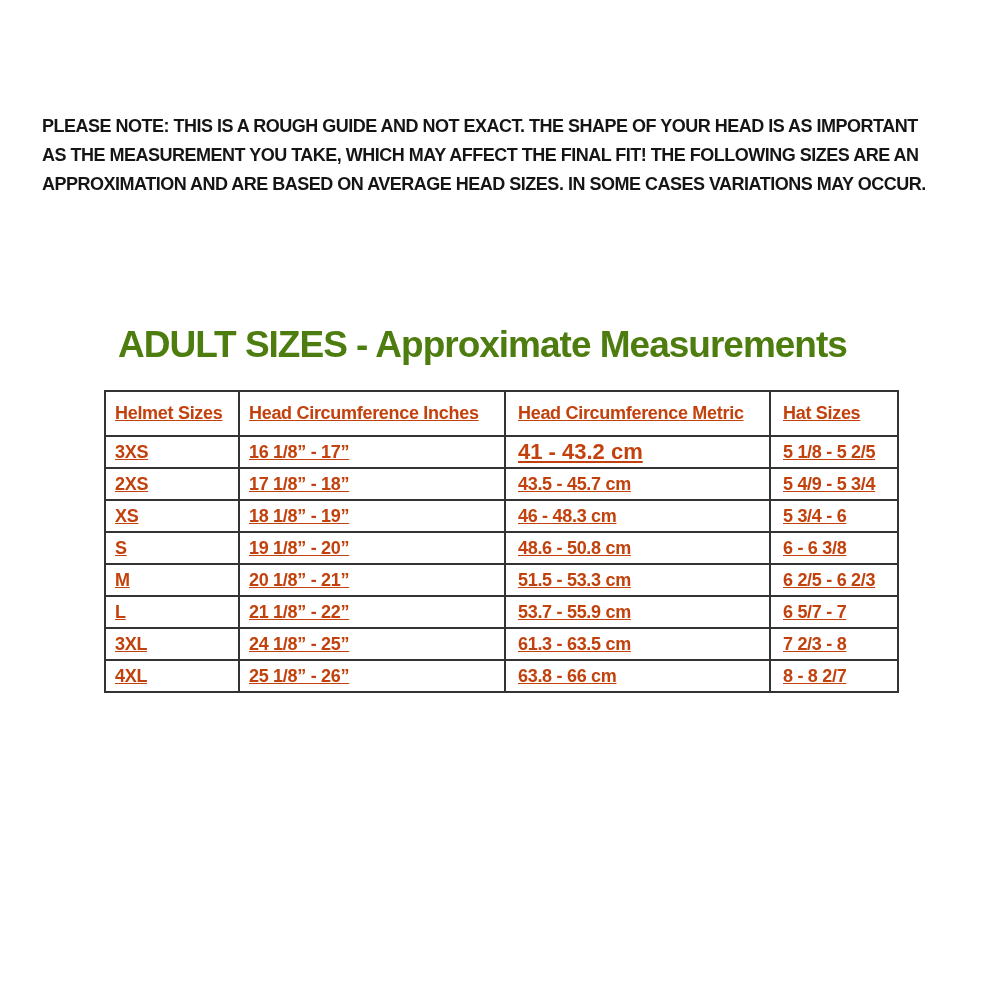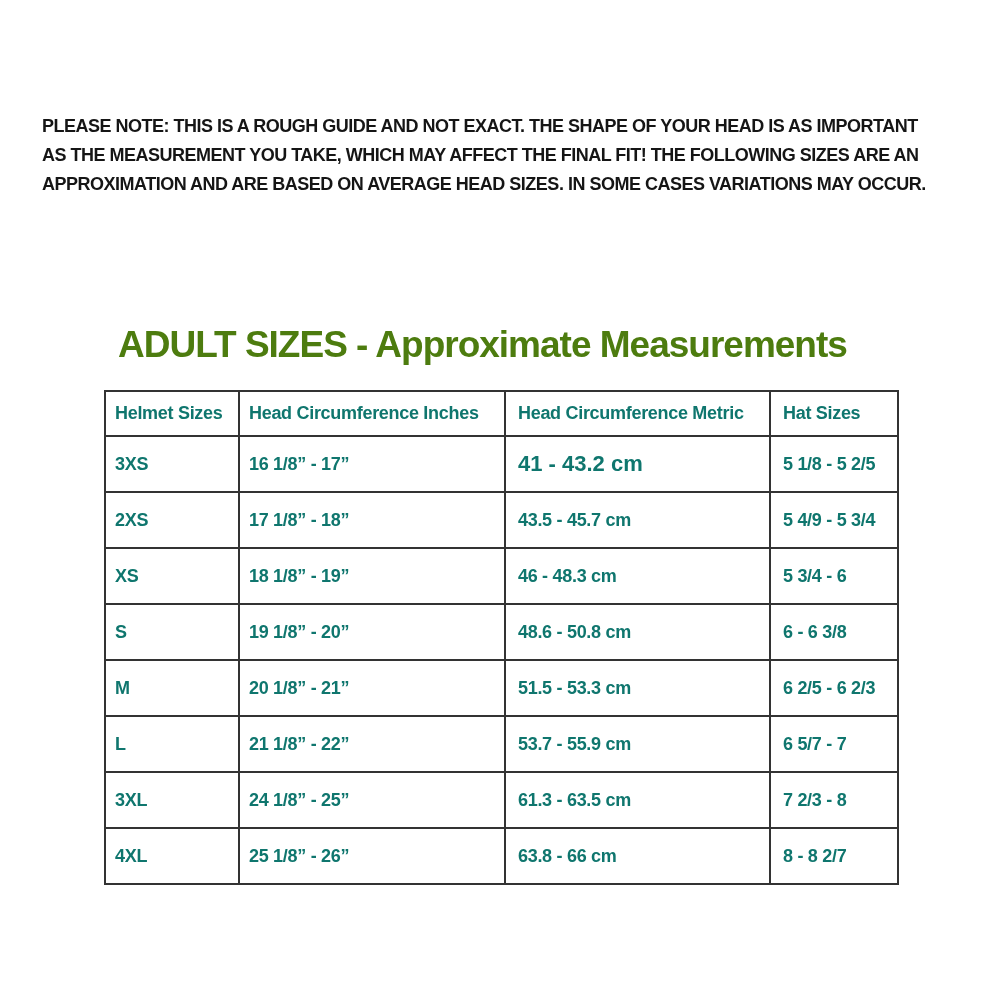--- a/index.html
+++ b/index.html
@@ -44,33 +44,34 @@
   table.size-chart {
     position: absolute;
     left: 104px;
     top: 390px;
     width: 793px;
     border-collapse: collapse;
     table-layout: fixed;
     font-size: 18px;
     font-weight: 700;
     letter-spacing: -0.3px;
-    color: #0f766e;
+    color: #c2410c;
+    text-decoration: underline;
   }
   table.size-chart th,
   table.size-chart td {
     border: 2px solid #333333;
     text-align: left;
     vertical-align: middle;
     padding: 0 4px 0 9px;
     white-space: nowrap;
     overflow: hidden;
   }
   table.size-chart thead tr { height: 45px; }
-  table.size-chart tbody tr { height: 56px; }
+  table.size-chart tbody tr { height: 32px; }
   col.c1 { width: 134px; }
   col.c2 { width: 266px; }
   col.c3 { width: 265px; }
   col.c4 { width: 128px; }
   table.size-chart th.c3, table.size-chart td.c3 { padding-left: 12px; }
   table.size-chart th.c4, table.size-chart td.c4 { padding-left: 12px; }
   td.metric-emphasis {
     font-size: 22px;
     letter-spacing: 0;
   }

